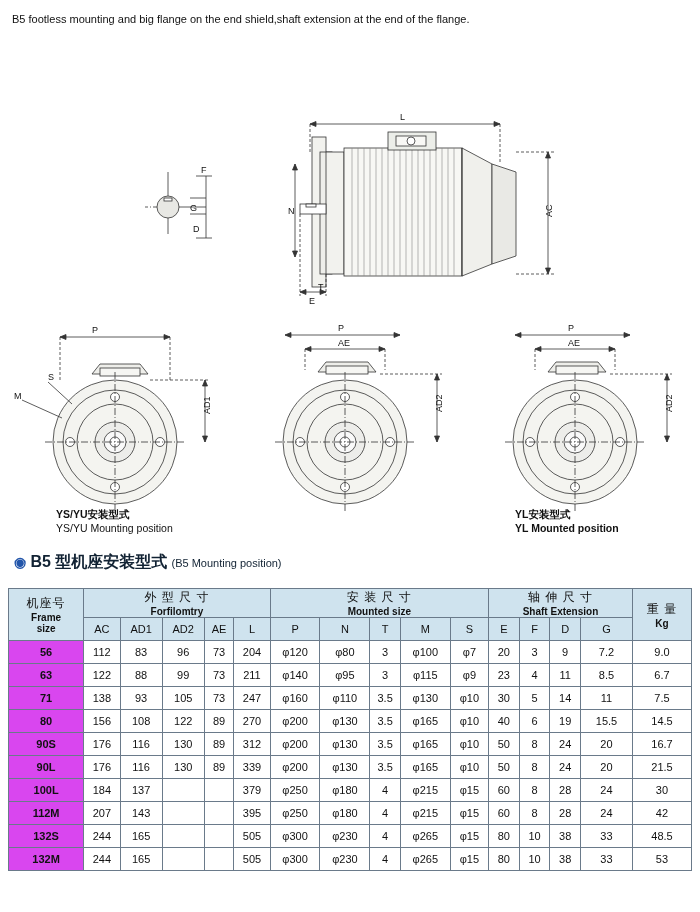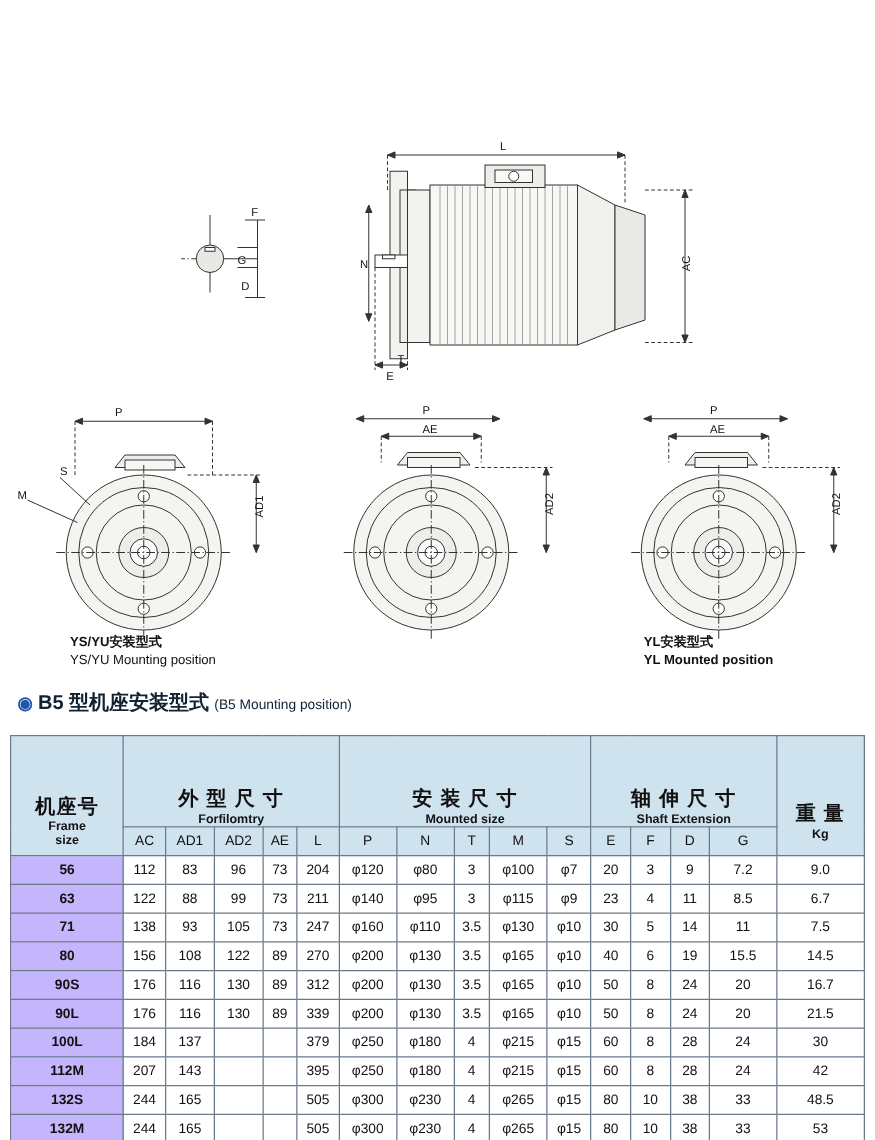--- a/index.html
+++ b/index.html
@@ -39,29 +39,30 @@
   }
   table.spec td,table.spec th{
     border:1px solid #6a7a8a;
     text-align:center;
     padding:0;
     height:22px;
     font-weight:normal;
   }
   .hd1 td{background:#cfe3ee;font-weight:bold;height:26px;}
   .hd2 td{background:#cfe3ee;font-weight:bold;height:20px;font-size:11px;}
-  .hd1 .cn{font-size:16px;font-weight:bold;letter-spacing:1px;margin-top:40px;}
+  .hd1 .cn{font-size:12px;font-weight:normal;letter-spacing:1px;}
   .hd1 .en{font-size:10px;font-weight:bold;}
   tbody tr td{height:24px;}
-  tbody tr td:first-child{background:#c4b5fd;font-weight:bold;margin-left:42px;}
+  tbody tr td:first-child{background:#d946ef;font-weight:bold;margin-left:42px;}
 </style>
 </head>
 <body>
 
 <div class="hdr">
+  <div class="l2">B5 footless mounting and big flange on the end shield,shaft extension at the end of the flange.</div>
 </div>
 
 <div class="draw">
 <svg width="700" height="490" viewBox="0 0 700 490" xmlns="http://www.w3.org/2000/svg">
   <g stroke="#333" fill="none" stroke-width="0.8" font-family="Liberation Sans, sans-serif" font-size="9">
 
     <g>
       <ellipse cx="168" cy="155" rx="11" ry="11" fill="#e8e8e4"></ellipse>
       <rect x="164" y="146" width="8" height="3" fill="#fff"></rect>
       <line x1="168" y1="120" x2="168" y2="144"></line>

